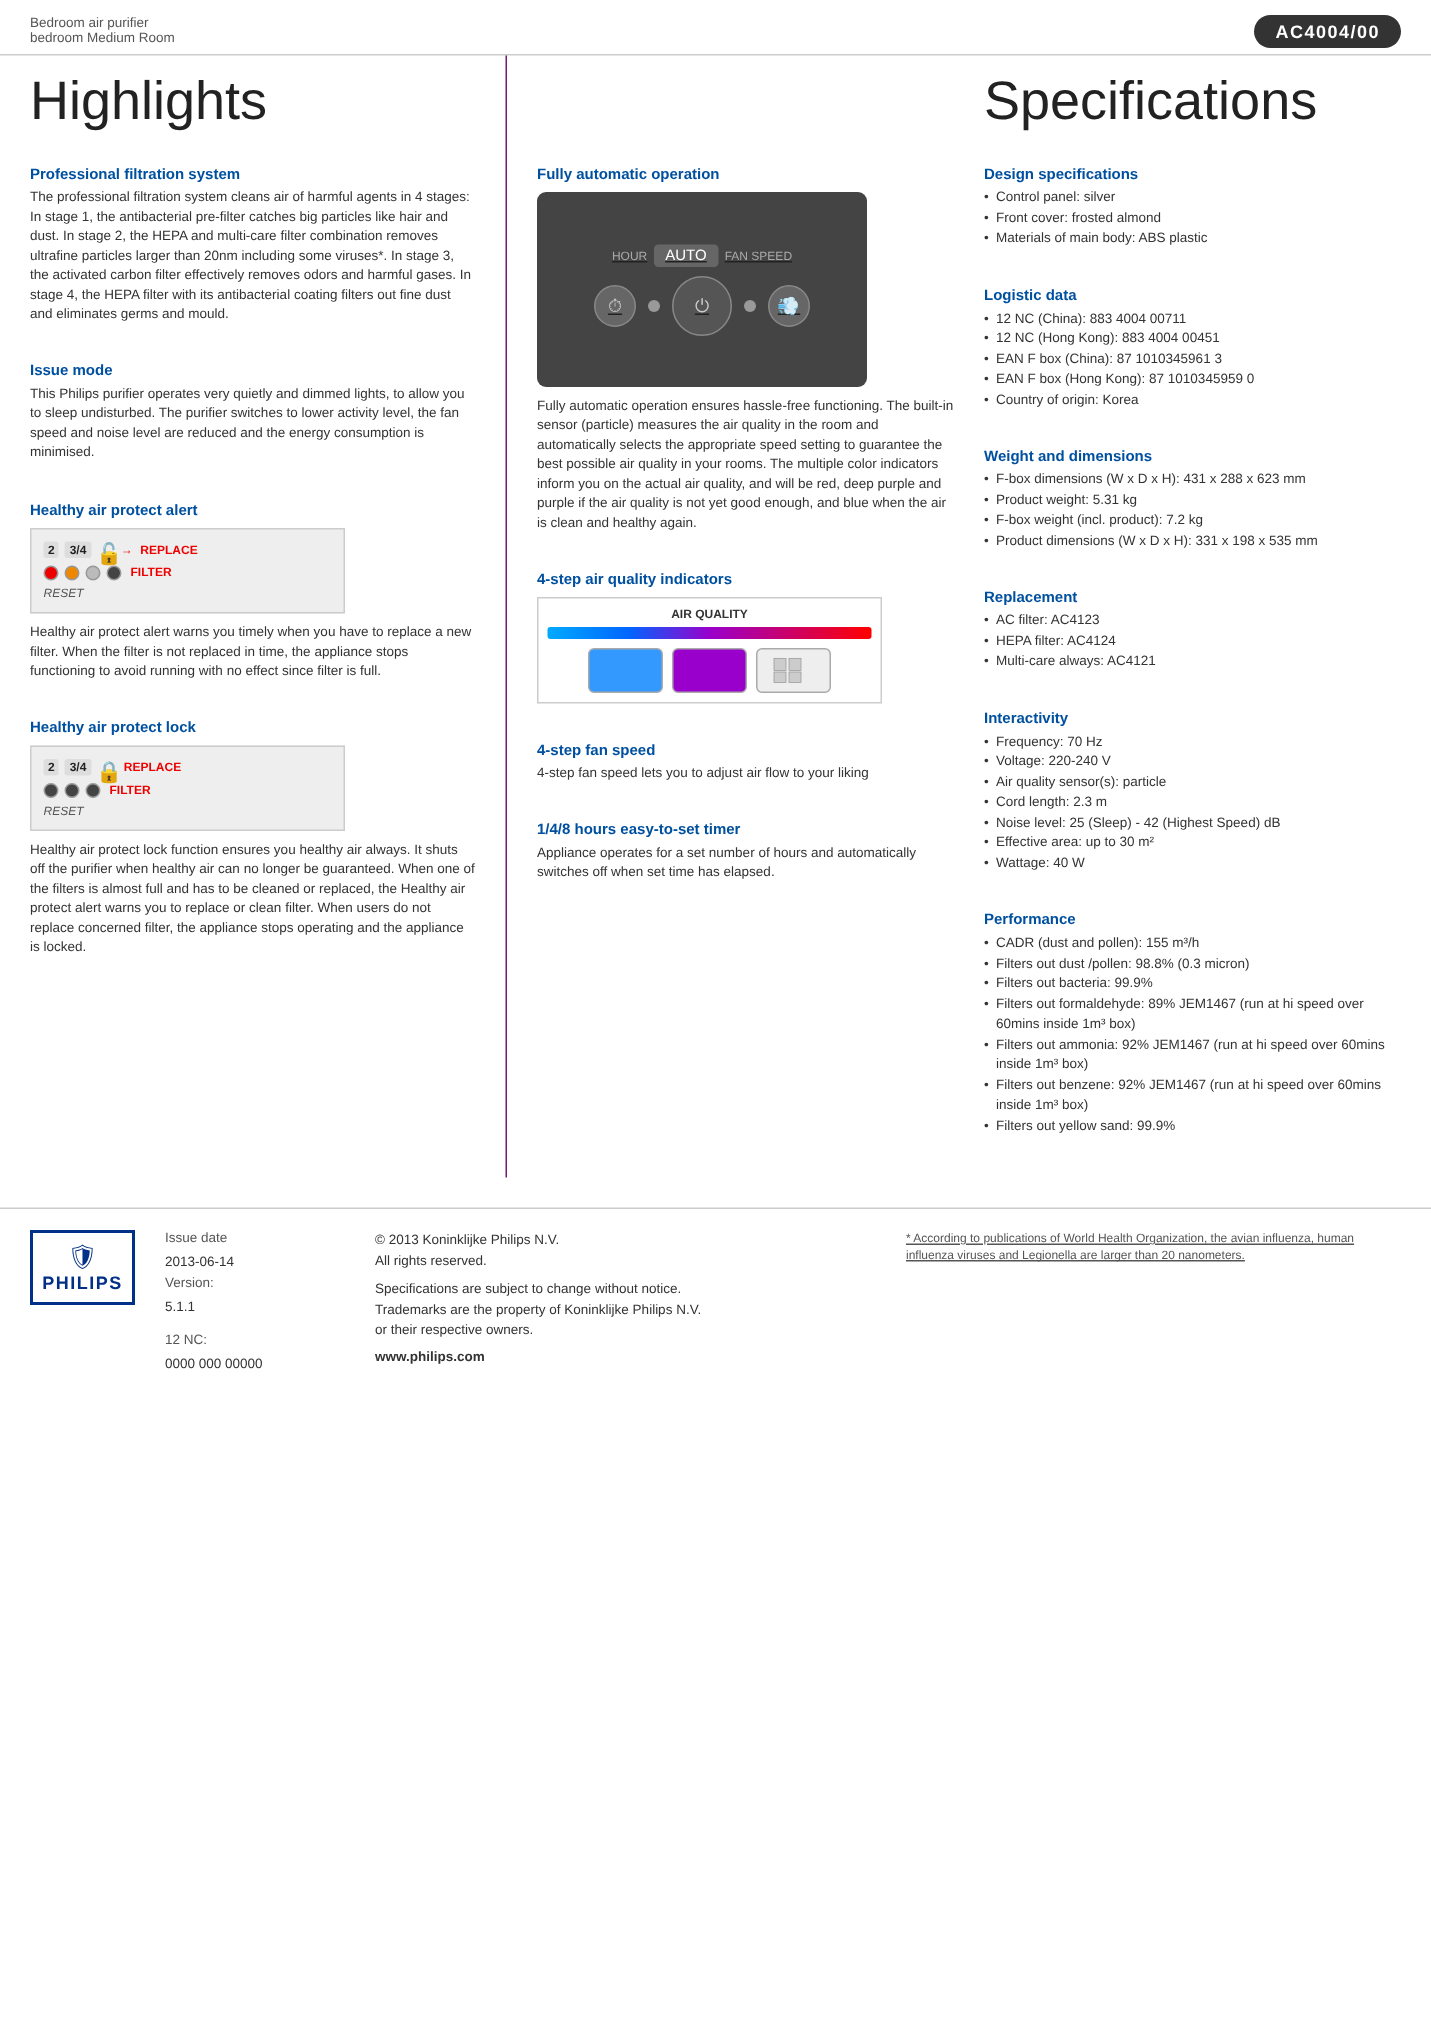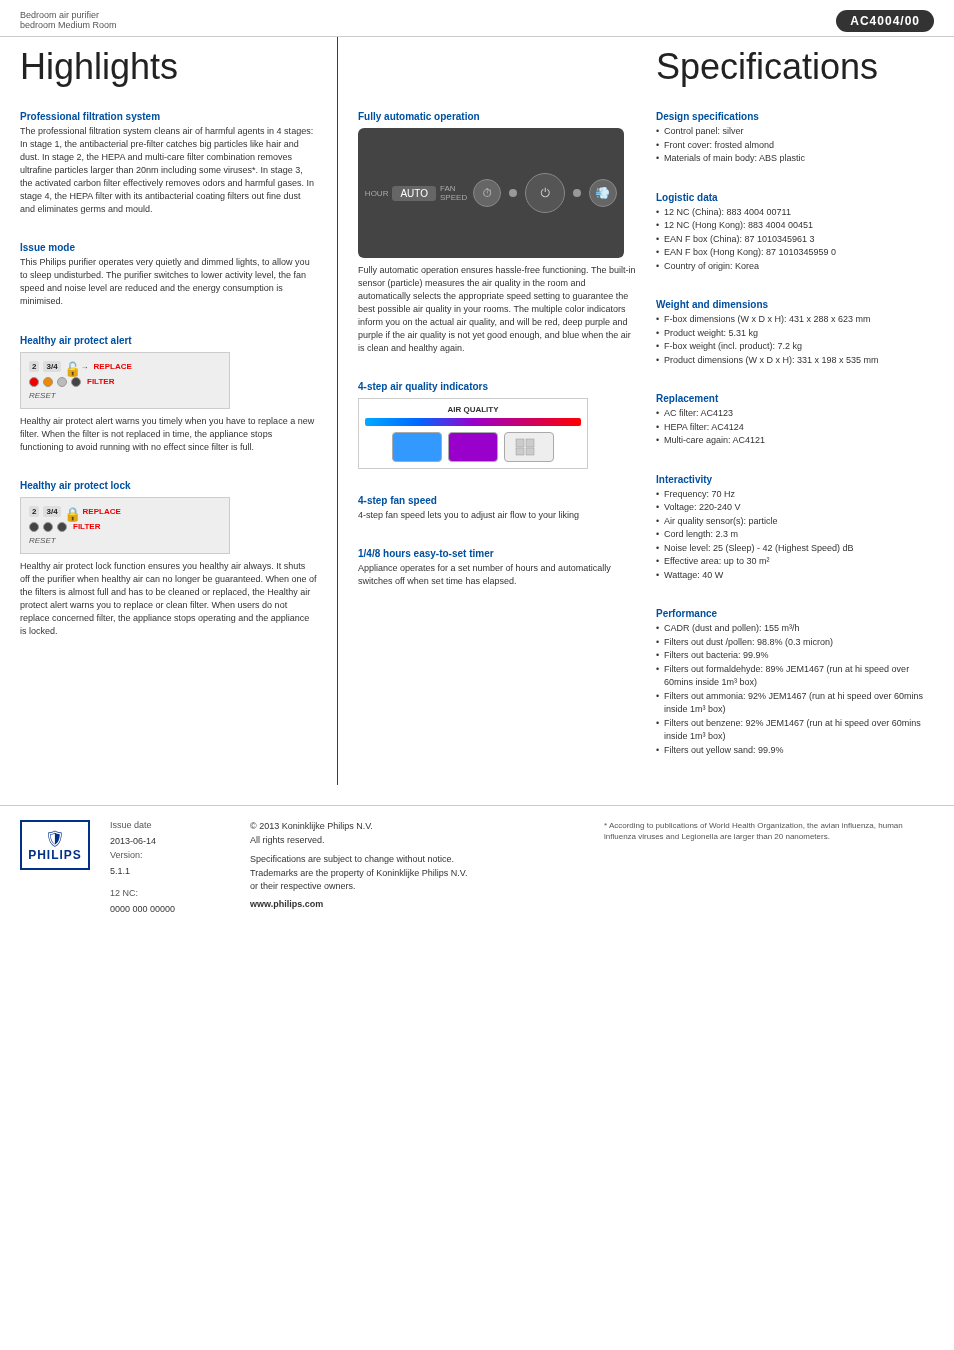--- a/index.html
+++ b/index.html
@@ -103,31 +103,32 @@
 
     .reset-label {
       font-size: 8px;
       color: #555;
       margin-top: 2px;
       font-style: italic;
     }
 
     
     .auto-panel {
-      width: 266px;
+      width: 220px;
       height: 130px;
       background: #444;
       border-radius: 6px;
       margin: 6px 0;
       display: flex;
-      flex-direction: row;
+      flex-direction: column;
       align-items: center;
       justify-content: center;
       gap: 6px;
       padding: 8px;
+      text-decoration: underline;
     }
     .auto-top-row {
       display: flex;
       align-items: center;
       gap: 4px;
     }
     .auto-hour-label { color: #aaa; font-size: 8px; }
     .auto-badge {
       background: #666;
       color: #fff;
@@ -278,20 +279,21 @@
       color: #333;
       line-height: 1.5;
     }
 
     .footer-note {
       font-size: 8px;
       color: #555;
       margin-left: 4px;
       flex: 1;
       line-height: 1.4;
+      text-decoration: underline;
     }
 
     .right-two-col {
       display: flex;
       gap: 20px;
     }
     .right-left { flex: 1; }
     .right-right { flex: 1; }
 
     .replace-filter-label {
@@ -482,21 +484,21 @@
             <li>F-box weight (incl. product): 7.2 kg</li>
             <li>Product dimensions (W x D x H): 331 x 198 x 535 mm</li>
           </ul>
         </div>
 
         <div class="spec-section">
           <div class="section-heading">Replacement</div>
           <ul class="spec-list">
             <li>AC filter: AC4123</li>
             <li>HEPA filter: AC4124</li>
-            <li>Multi-care again: AC4121</li>
+            <li>Multi-care always: AC4121</li>
           </ul>
         </div>
 
         <div class="spec-section">
           <div class="section-heading">Interactivity</div>
           <ul class="spec-list">
             <li>Frequency: 70 Hz</li>
             <li>Voltage: 220-240 V</li>
             <li>Air quality sensor(s): particle</li>
             <li>Cord length: 2.3 m</li>

